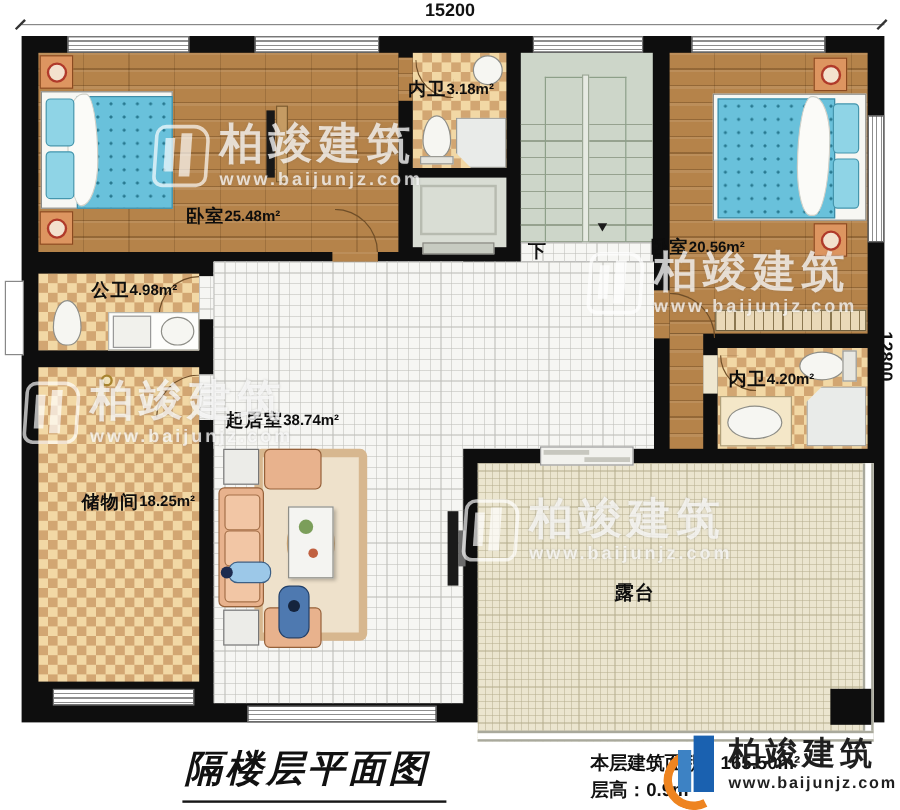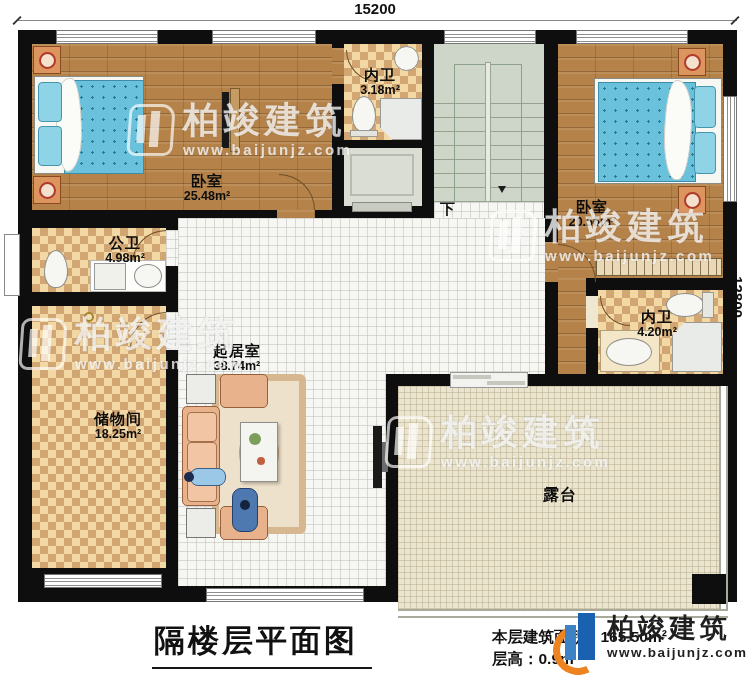--- a/index.html
+++ b/index.html
@@ -17,37 +17,37 @@
   .terr{background-color:#ebe5cf;
     background-image:repeating-linear-gradient(to right, rgba(180,172,140,.5) 0 1px, rgba(0,0,0,0) 1px 6px),
     repeating-linear-gradient(to bottom, rgba(180,172,140,.5) 0 1px, rgba(0,0,0,0) 1px 6px);}
   .stairbg{background:#cdd6c9;}
   .winH{background:repeating-linear-gradient(to bottom,#ffffff 0 2.6px,#8e8e8e 2.6px 3.6px);border:1px solid #777;box-sizing:border-box;}
   .winV{background:repeating-linear-gradient(to right,#ffffff 0 2.6px,#8e8e8e 2.6px 3.6px);border:1px solid #777;box-sizing:border-box;}
   .arcTR{border-top:1.5px solid #6f4e28;border-right:1.5px solid #6f4e28;border-top-right-radius:100%;box-sizing:border-box;}
   .arcBL{border-bottom:1.5px solid #6f4e28;border-left:1.5px solid #6f4e28;border-bottom-left-radius:100%;box-sizing:border-box;}
   .arcTL{border-top:1.5px solid #6f4e28;border-left:1.5px solid #6f4e28;border-top-left-radius:100%;box-sizing:border-box;}
   .dots{background-color:#69c1db;background-image:radial-gradient(#27788f 1.1px, rgba(0,0,0,0) 1.4px);background-size:11px 11px;border:1px solid #3f8ca6;}
-  .rlabel{position:absolute;display:flex;flex-direction:column;align-items:center;font-weight:bold;color:#0d0d0d;text-align:center;line-height:1.15;}
+  .rlabel{position:absolute;display:flex;align-items:center;font-weight:bold;color:#0d0d0d;text-align:center;line-height:1.15;}
   .rlabel .nm{font-size:15px;letter-spacing:1px;}
   .rlabel .ar{font-size:12.5px;}
   .fix{box-sizing:border-box;background:#f6f6f2;border:1.5px solid #8e8e88;}
   .ns{box-sizing:border-box;background:#dd9560;border:1px solid #8a4a20;display:flex;align-items:center;justify-content:center;}
   .ns i{display:block;width:13px;height:13px;border:2.5px solid #b03a2a;border-radius:50%;background:#f3e1ce;}
   .sofa{box-sizing:border-box;background:#e8b28d;border:1px solid #96613a;border-radius:5px;}
   .cushion{position:absolute;background:#f2c6a5;border:1px solid #a5714a;border-radius:4px;}
   .wm{position:absolute;display:flex;align-items:center;gap:9px;pointer-events:none;}
   .wm-ic{width:40px;height:46px;border:3px solid rgba(255,255,255,.68);border-radius:9px 14px 9px 9px;transform:skew(-4deg);position:relative;flex:0 0 auto;}
   .wm-ic::before{content:"";position:absolute;left:6px;top:8px;width:8px;height:28px;background:rgba(255,255,255,.68);}
   .wm-ic::after{content:"";position:absolute;left:19px;top:4px;width:9px;height:36px;background:rgba(255,255,255,.68);}
   .wm-tx{display:flex;flex-direction:column;line-height:1;}
   .wm-nm{font-size:36px;font-weight:bold;color:rgba(255,255,255,.74);letter-spacing:5px;text-shadow:0 0 2px rgba(110,110,110,.30);}
   .wm-url{font-size:15px;font-weight:bold;color:rgba(255,255,255,.74);letter-spacing:2.5px;margin-top:4px;text-shadow:0 0 2px rgba(110,110,110,.30);}
   .dimtick{position:absolute;width:2px;height:11px;background:#333;transform:rotate(45deg);}
-  .tb-title{position:absolute;left:152px;top:620px;display:flex;align-items:baseline;gap:18px;border-bottom:2.5px solid #161616;padding:0 14px 5px 2px;color:#111;}
+  .tb-title{position:absolute;left:152px;top:620px;display:flex;align-items:baseline;gap:18px;border-bottom:2.5px solid #161616;padding:0 14px 5px 2px;color:#111;font-style:italic;}
   .tb-title .t1{font-size:31px;font-weight:bold;letter-spacing:3px;}
   .tb-title .t2{font-size:26px;font-weight:bold;}
   .tb-info{position:absolute;left:492px;top:626px;font-size:15.5px;font-weight:bold;color:#111;line-height:1.45;}
   .brand{position:absolute;left:556px;top:610px;display:flex;align-items:center;gap:7px;}
   .bglyph{position:relative;width:44px;height:54px;flex:0 0 auto;}
   .bg-bar1{position:absolute;left:22px;top:3px;width:17px;height:47px;background:#1a61b0;}
   .bg-bar2{position:absolute;left:9px;top:15px;width:11px;height:35px;background:#3d82c4;}
   .bg-swoosh{position:absolute;left:-3px;top:15px;width:36px;height:36px;border:7px solid transparent;border-left:7px solid #ee8420;border-bottom:7px solid #ee8420;border-radius:50%;transform:rotate(18deg);}
   .btx{display:flex;flex-direction:column;line-height:1.05;}
   .bnm{font-size:27px;font-weight:bold;color:#1f1f1f;letter-spacing:4px;}

